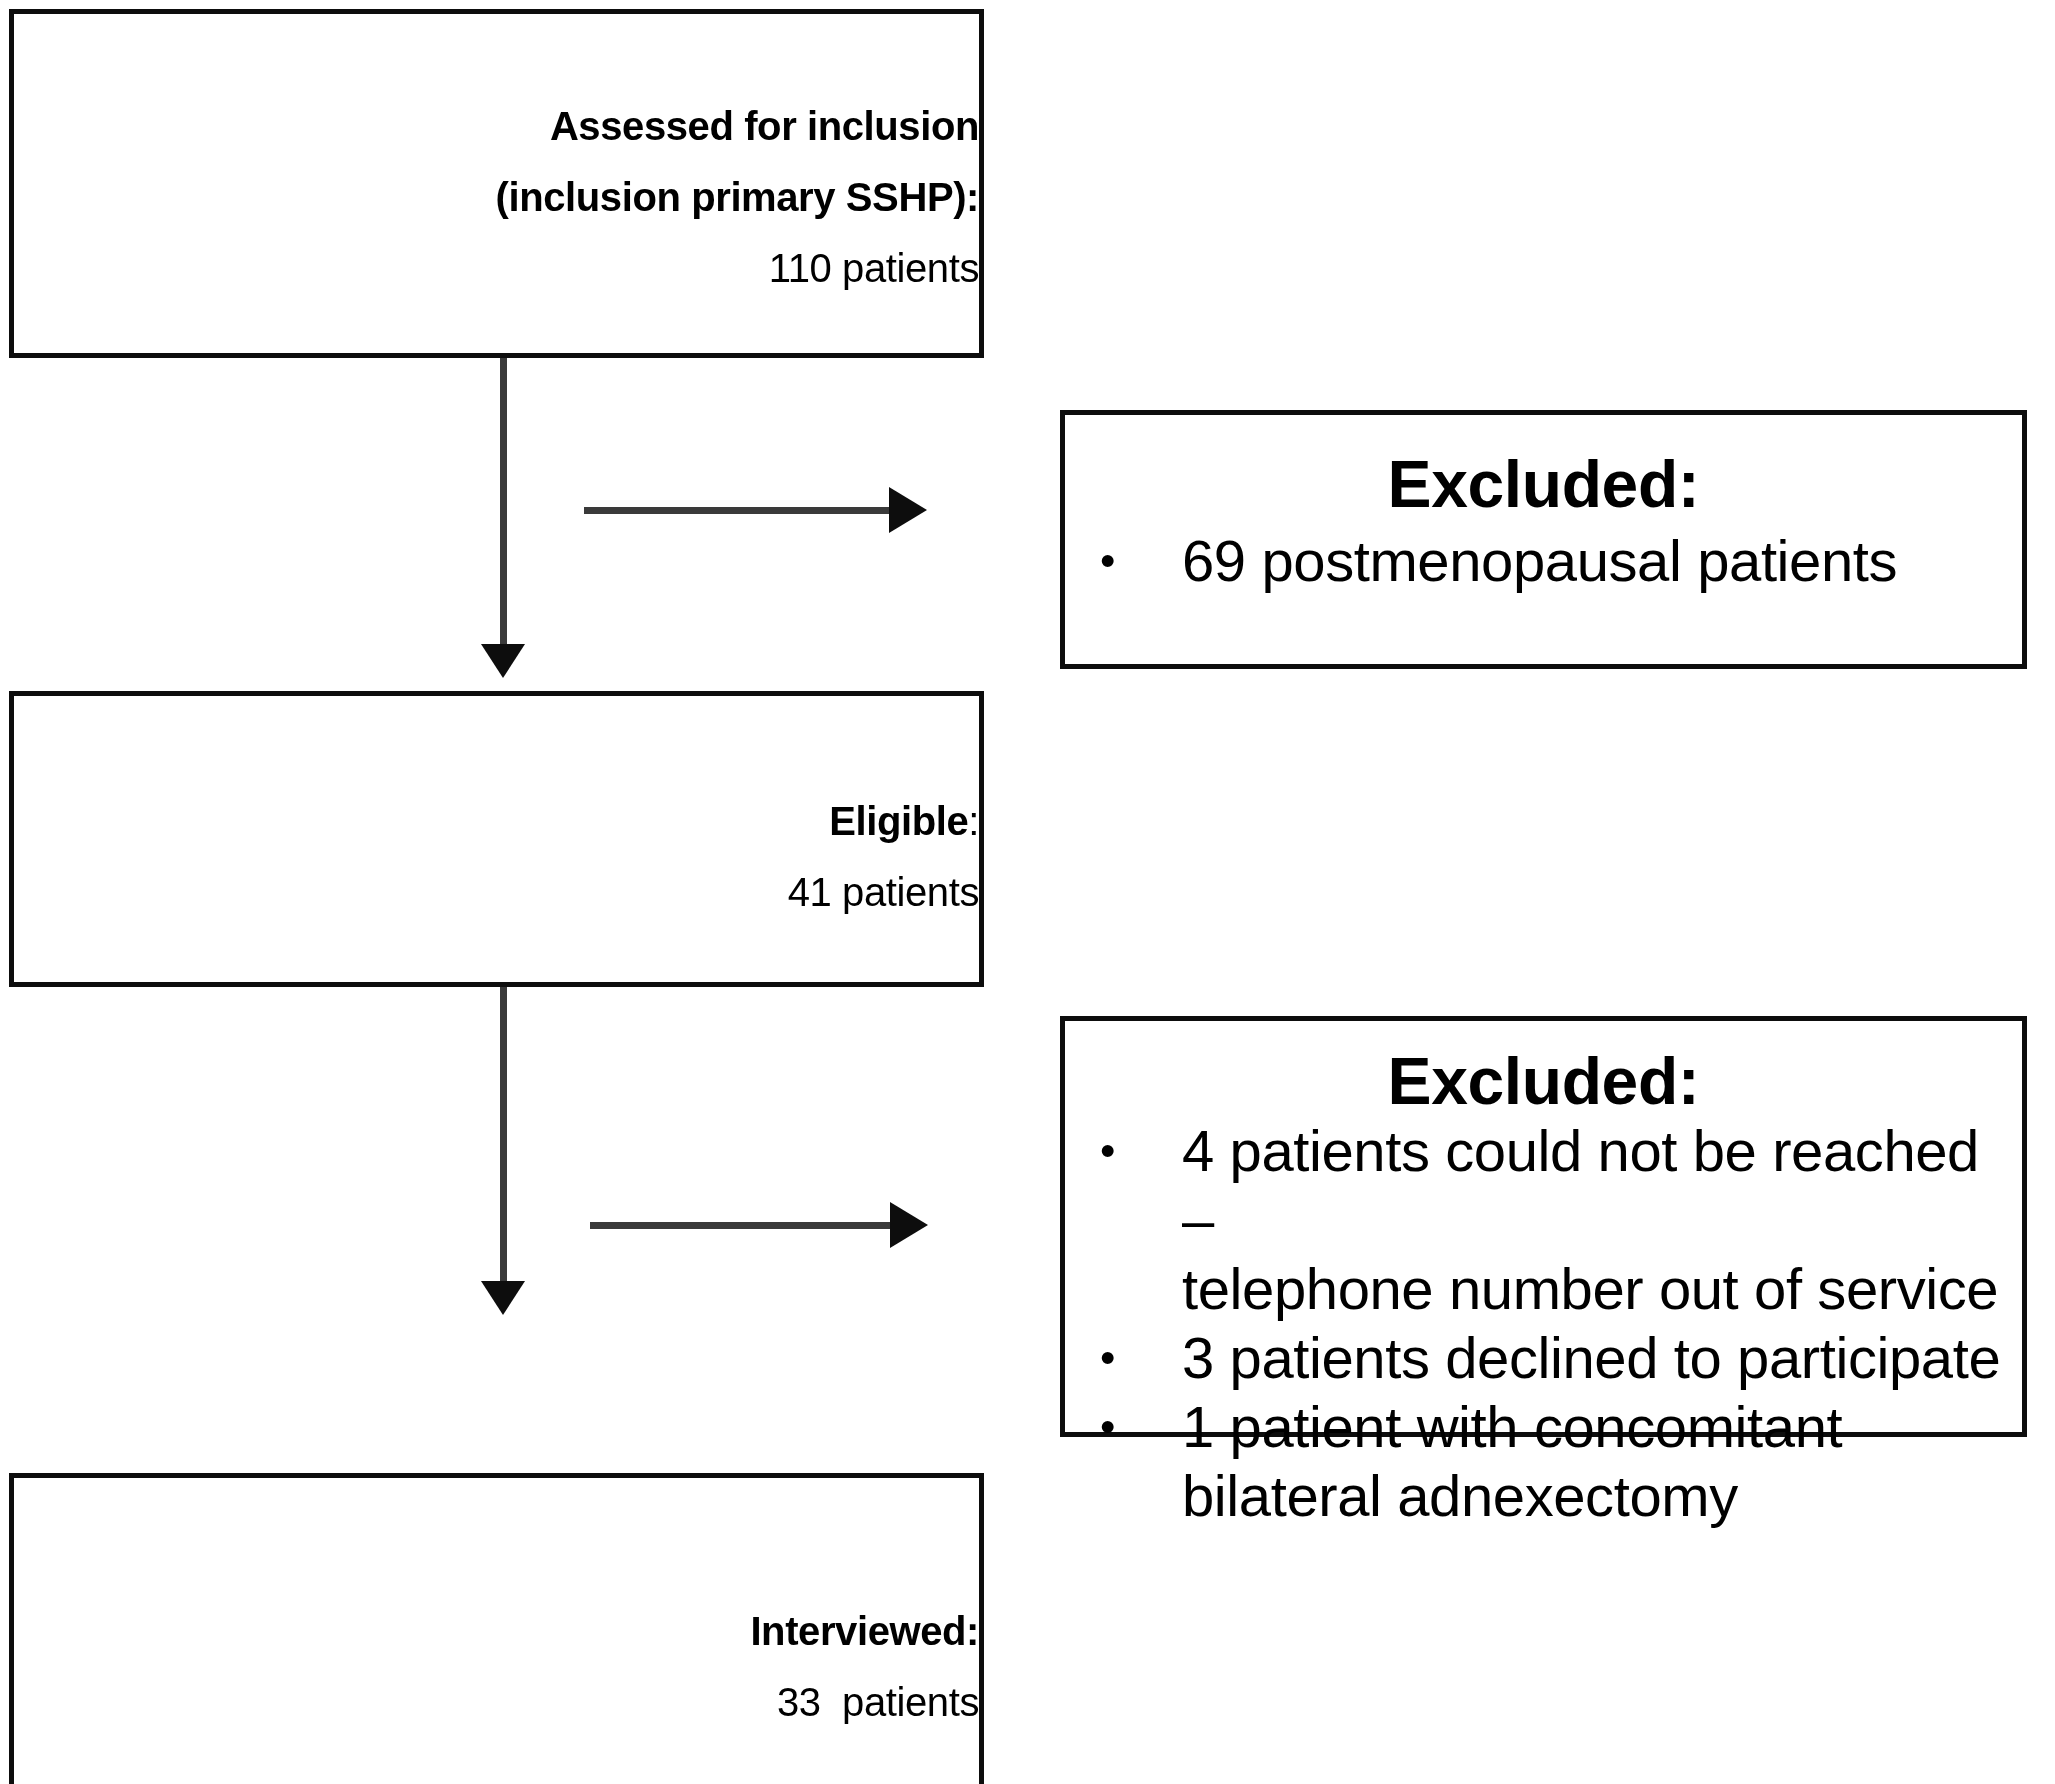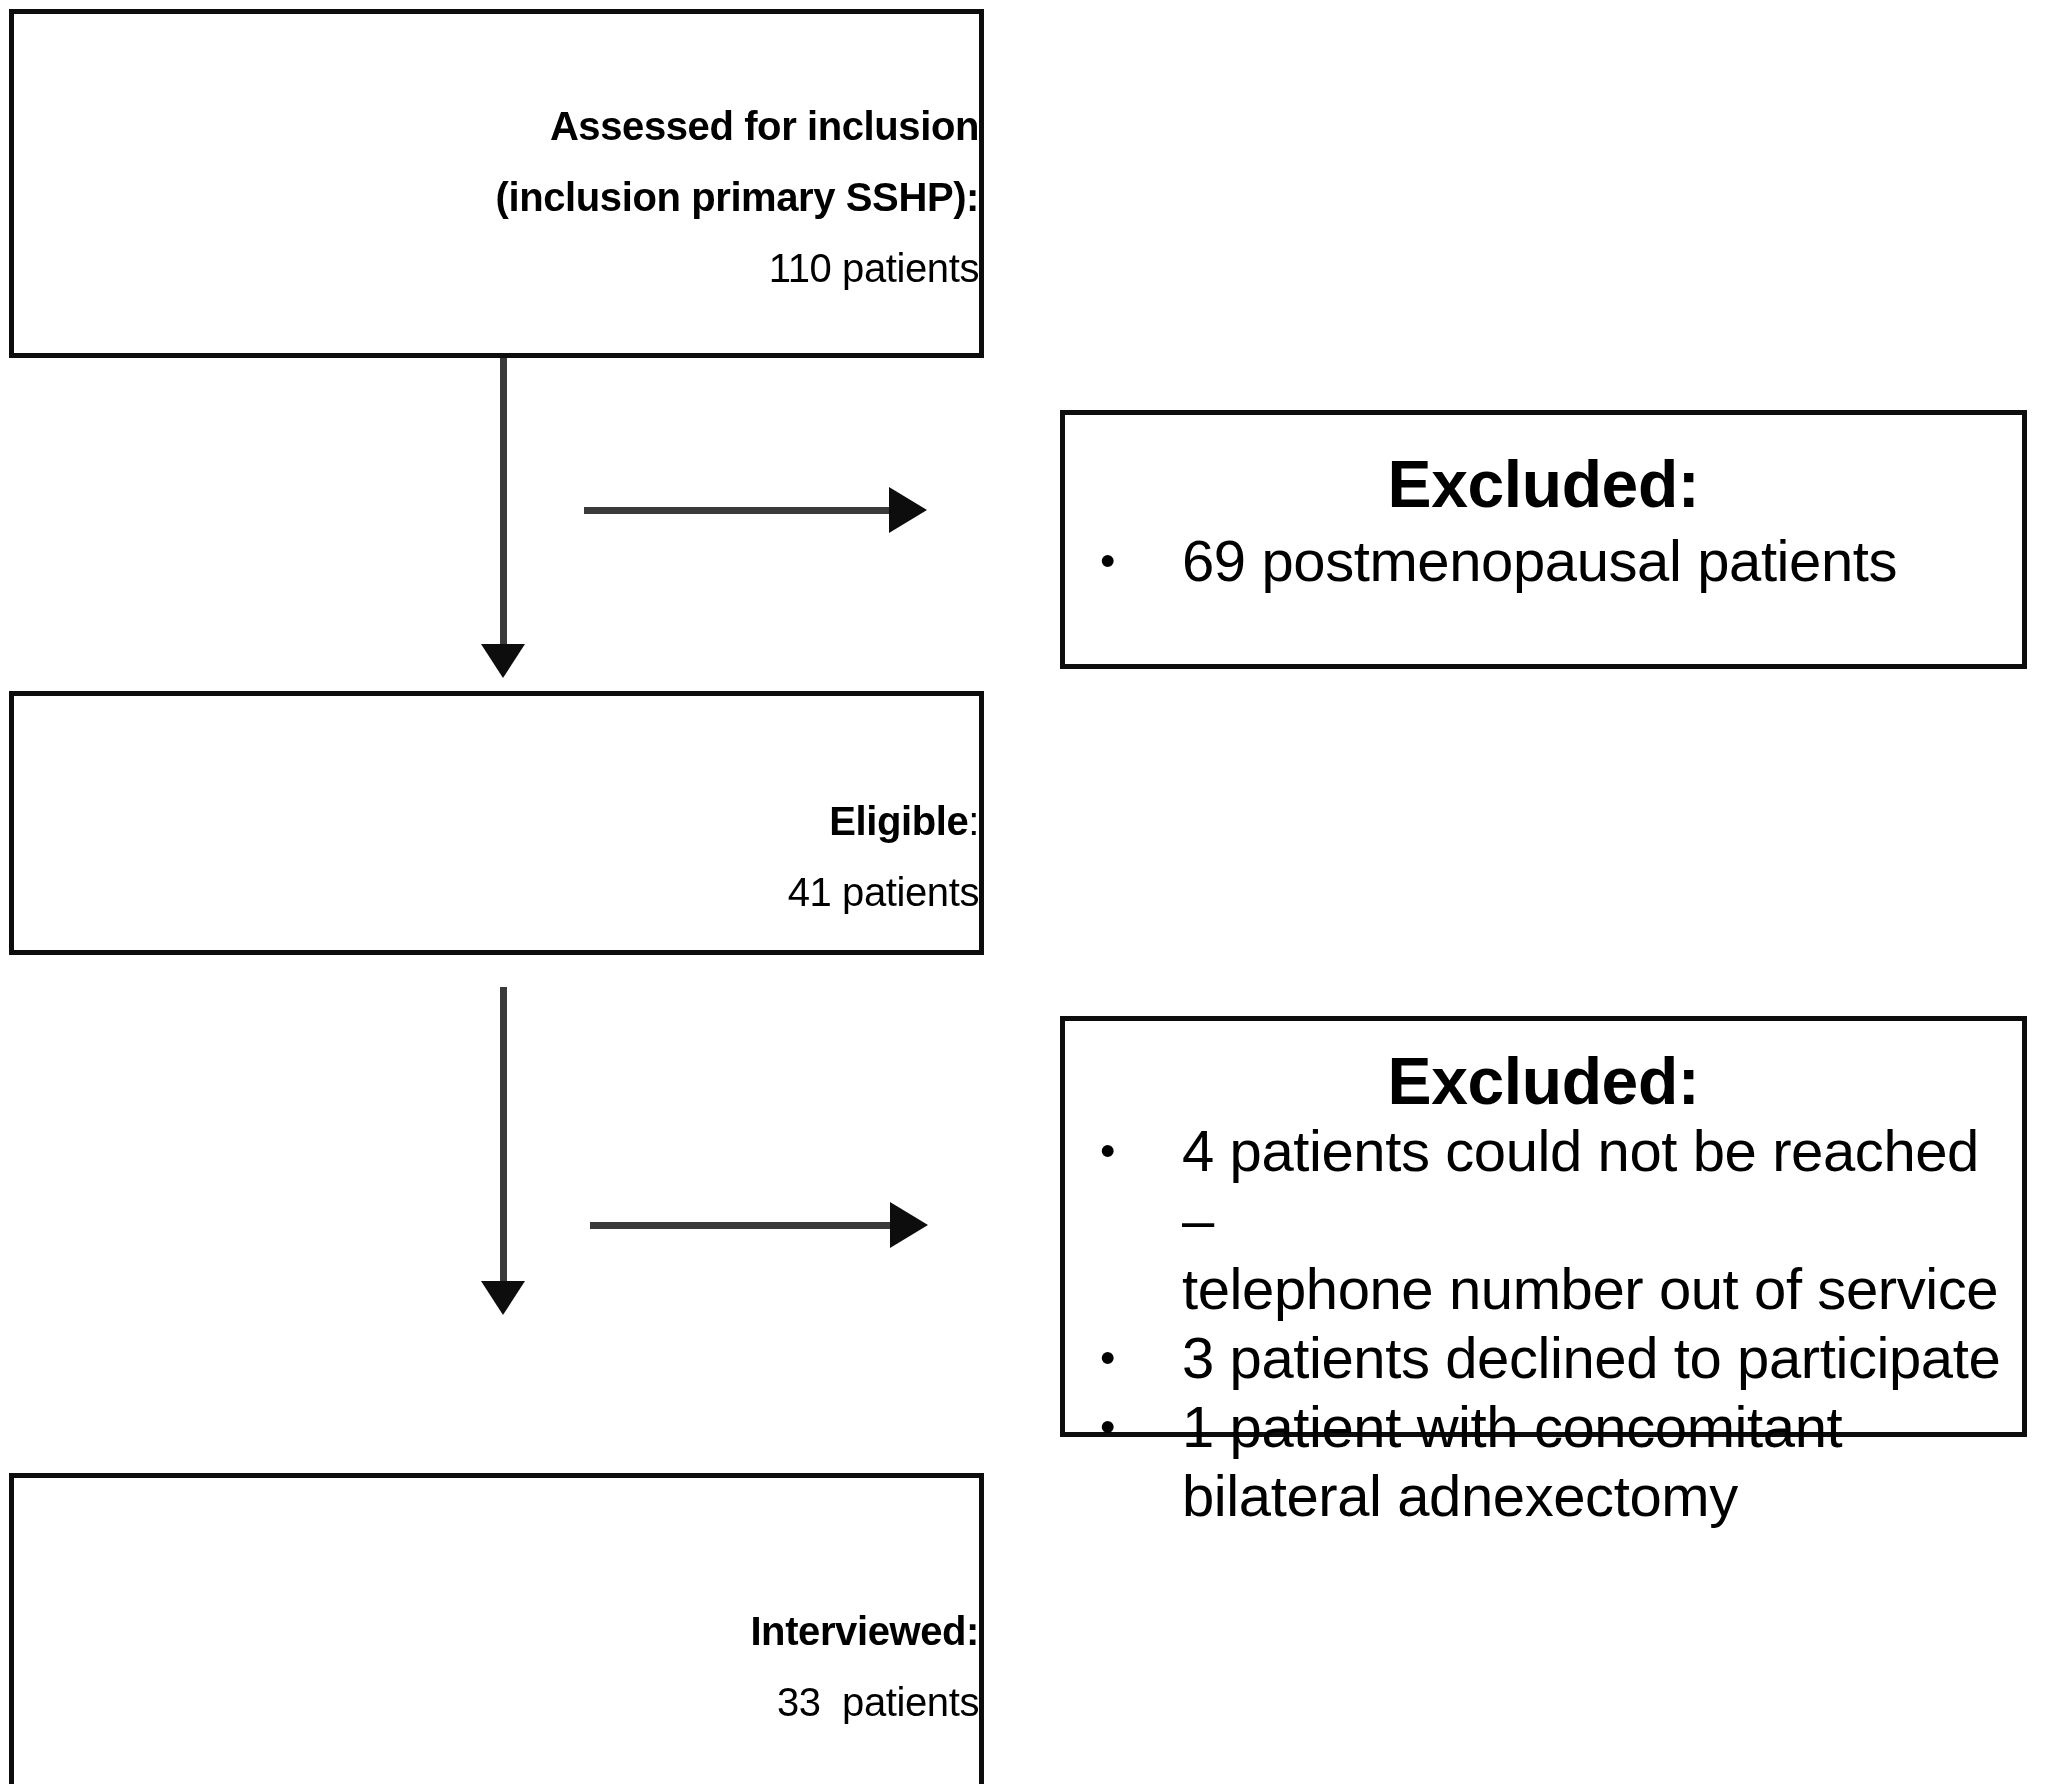--- a/index.html
+++ b/index.html
@@ -129,21 +129,21 @@
       <span class="heading-centered">Excluded:</span>
     </div>
     <div class="bullet-list" style="top:111px;">
       <div class="bullet-row">
         <span class="bullet-dot">•</span>
         <span class="bullet-text">69 postmenopausal patients</span>
       </div>
     </div>
   </div>
 
-  <div class="flow-box" style="left:9px; top:691px; width:975px; height:264px;">
+  <div class="flow-box" style="left:9px; top:691px; width:975px; height:296px;">
     <div class="box-inner" style="top:90px;">
       <span class="line"><b>Eligible</b><span>:</span></span>
       <span class="line normal">41 patients</span>
     </div>
   </div>
 
   <div class="flow-box" style="left:1060px; top:1016px; width:967px; height:421px;">
     <div class="box-inner" style="top:25px;">
       <span class="heading-centered">Excluded:</span>
     </div>

